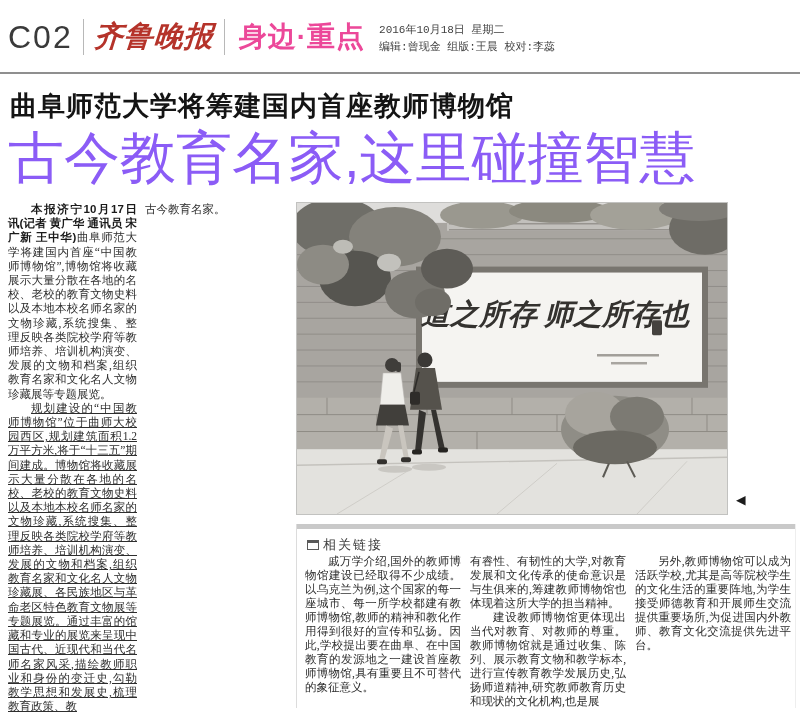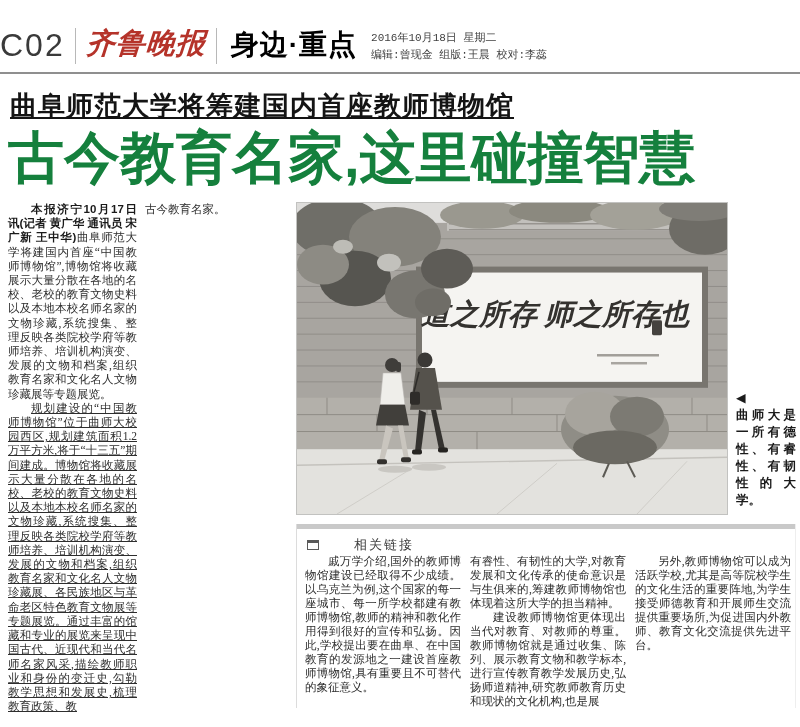--- a/index.html
+++ b/index.html
@@ -3,53 +3,53 @@
 <meta charset="utf-8">
 <style>
   * { margin:0; padding:0; box-sizing:border-box; }
   body { background:#ffffff; }
   .page {
     width:800px; height:727px; margin:0 auto; background:#ffffff;
     overflow:hidden; position:relative;
     font-family:"Liberation Serif","DejaVu Serif",serif; color:#2b2b2b;
   }
   
-  .masthead { display:flex; align-items:flex-end; height:64px; padding:10px 8px 0 0; }
+  .masthead { display:flex; align-items:center; height:64px; padding:10px 8px 0 8px; }
   .page-num { font-family:"Liberation Sans","DejaVu Sans",sans-serif; font-size:32px; color:#3a3a3a; letter-spacing:2px; }
   .vbar { width:1px; height:36px; background:#b8b8b8; margin:0 10px; }
   .brand { font-size:29px; font-weight:bold; color:#b5332a; font-style:italic; letter-spacing:1px;
            font-family:"Liberation Serif","DejaVu Serif",serif; transform:skewX(-4deg); }
-  .section-title { font-family:"Liberation Sans","DejaVu Sans",sans-serif; font-size:28px; font-weight:800; color:#000000; margin-left:4px; letter-spacing:1px; }
+  .section-title { font-family:"Liberation Sans","DejaVu Sans",sans-serif; font-size:28px; font-weight:800; color:#ec4899; margin-left:4px; letter-spacing:1px; }
   .meta { margin-left:14px; font-family:Liberation Mono, monospace; font-size:11px; color:#3f3f3f; line-height:17px; padding-top:4px; }
   .rule { height:2px; background:#8f8f8f; margin:8px 0 0 0; }
   
   .kicker { padding:14px 8px 0 10px; font-family:"Liberation Sans","DejaVu Sans",sans-serif;
-            font-size:27px; font-weight:700; color:#141414; letter-spacing:1px;text-decoration:underline; }
+            font-size:27px; font-weight:700; color:#141414; letter-spacing:1px; }
   .headline { padding:2px 2px 0 8px; font-family:"Liberation Sans","DejaVu Sans",sans-serif;
-              font-size:56px; font-weight:700; color:#15803d; letter-spacing:0px; line-height:64px; }
+              font-size:56px; font-weight:400; color:#8b5cf6; letter-spacing:0px; line-height:64px; }
   
   .content { display:flex; padding:12px 4px 0 8px; }
   .col { width:134px; font-size:11.5px; line-height:14.2px; text-align:justify; color:#2e2e2e; }
   .col + .col { margin-left:8px; }
   .para { text-indent:2em; }
   .para + .para { margin-top:0;text-decoration:underline; }
   .lead-bold { font-family:"Liberation Sans","DejaVu Sans",sans-serif; font-weight:700; color:#1a1a1a; }
   .right-zone { flex:1; margin-left:22px; }
   
   .photo-row { display:flex; }
   .photo-frame { width:432px; height:313px; border:1px solid #c2c2c0; background:#dcdbd9; }
   .photo-frame svg { display:block; width:100%; height:100%; }
   .photo-caption { width:60px; margin-left:8px; display:flex; flex-direction:column; justify-content:flex-end;
                    font-family:"Liberation Sans","DejaVu Sans",sans-serif; font-size:12.5px; font-weight:700;
                    color:#1b1b1b; line-height:17px; padding-bottom:6px; text-align:justify; }
   
   .related { margin-top:9px; border-left:1px solid #dcdcdc; border-right:1px solid #eee; }
   .rel-bar { height:5px; background:#c9c9c9; }
   .rel-label-row { padding:7px 0 0 10px; font-family:Liberation Serif, serif;
-                   font-size:13px; color:#3c3c3c; letter-spacing:2px; display:flex; align-items:center;gap:31px; }
+                   font-size:13px; color:#3c3c3c; letter-spacing:2px; display:flex; align-items:center; }
   .rel-icon { display:inline-block; width:12px; height:10px; border:1px solid #5a5a5a; border-top:3px solid #5a5a5a; margin-right:4px; }
   .rel-heads { display:flex; margin:8px 0 7px 0; font-family:"Liberation Sans","DejaVu Sans",sans-serif; }
   .rel-head { font-size:24px; font-weight:800; color:#161616; }
   .rel-head.h1 { width:178px; text-align:center; }
   .rel-head.h2 { flex:1; text-align:left; padding-left:18px; letter-spacing:4px; }
   .rel-cols { display:flex; padding:0 4px 0 8px; }
   .rcol { flex:1; font-size:11.5px; line-height:14px; text-align:justify; color:#2e2e2e; }
   .rcol + .rcol { margin-left:9px; }
 </style>
 </head>
@@ -185,21 +185,20 @@
               <line x1="122" y1="170" x2="117" y2="190" stroke="#2e2c29" stroke-width="1.5"></line>
               <path d="M122 208 l-4 42 h6 l5 -39 z" fill="#34322f"></path>
               <path d="M134 208 l8 40 h6 l-9 -40 z" fill="#34322f"></path>
               <rect x="115" y="248" width="10" height="5" rx="2" fill="#262421"></rect>
               <rect x="141" y="246" width="10" height="5" rx="2" fill="#262421"></rect>
             </g>
           </svg>
         </div>
         <div class="photo-caption">
             <span>◀</span>
-            <span>曲师大是一所有德性、有睿性、有韧性的大学。</span>
           </div>
       </div>
 
       <div class="related">
         <div class="rel-bar"></div>
         <div class="rel-label-row">
           <span class="rel-icon"></span>
           <span>相关链接</span>
         </div>
         <div class="rel-cols">

